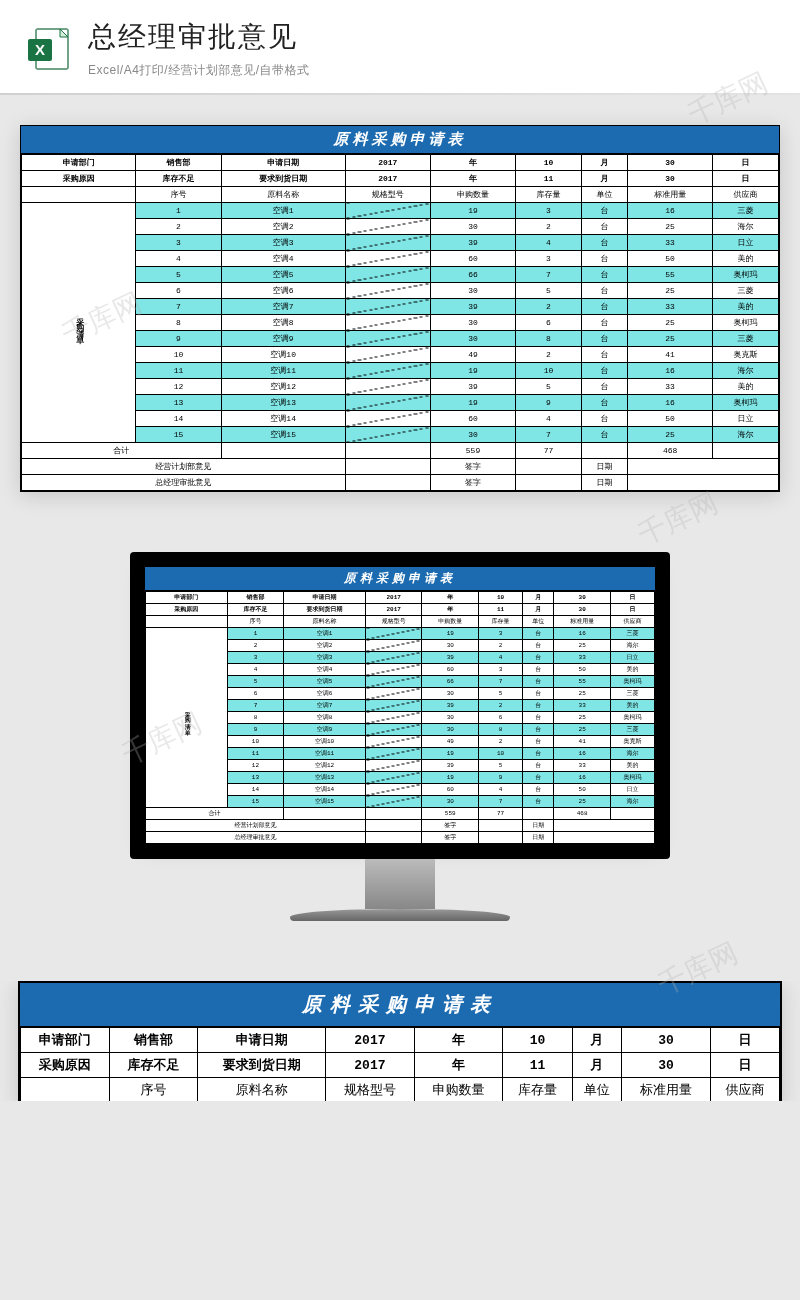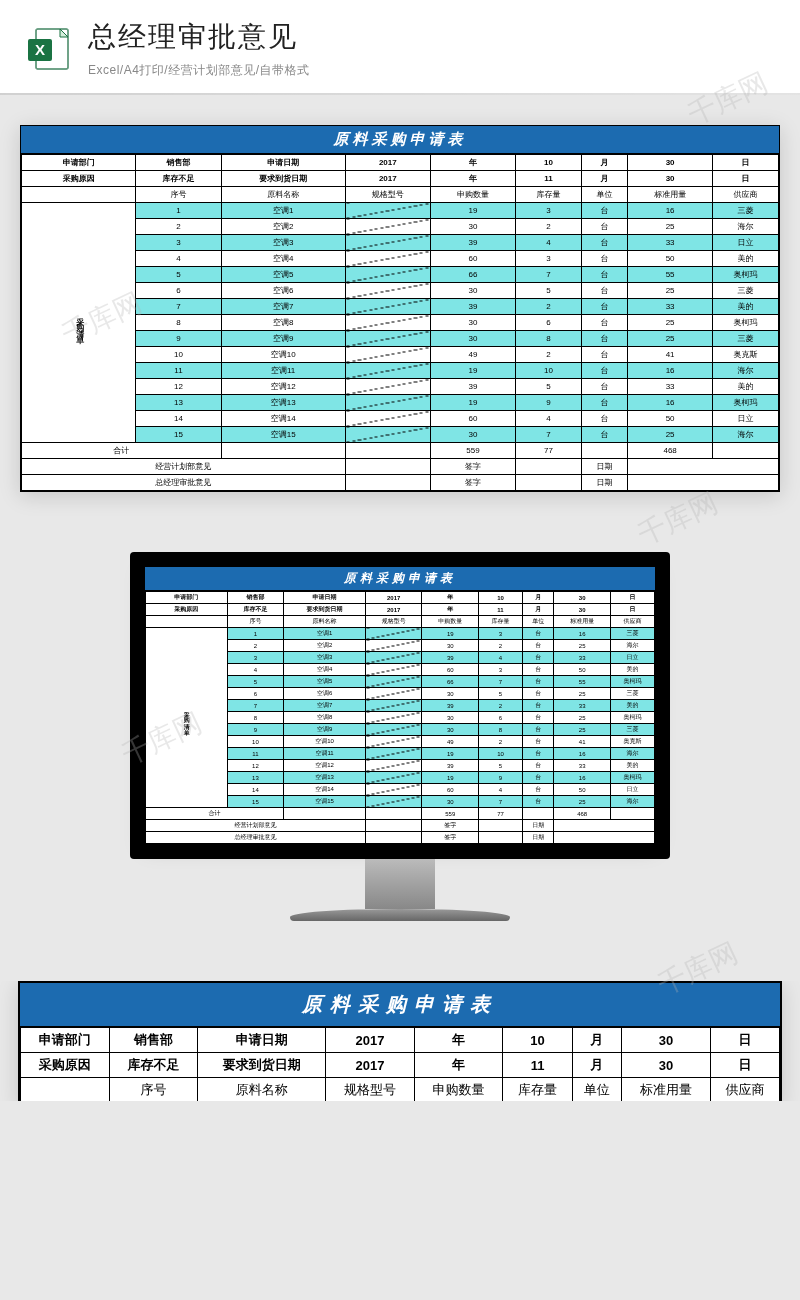--- a/index.html
+++ b/index.html
@@ -13,21 +13,21 @@
 .header { background: #fff; padding: 18px 24px 14px 24px; display: flex; align-items: center; }
 .excel-icon { width: 48px; height: 48px; margin-right: 16px; position: relative; }
 .excel-icon svg { width: 48px; height: 48px; }
 .title-block { flex: 1; }
 .main-title { font-size: 28px; font-weight: 400; color: #222; letter-spacing: 2px; margin-bottom: 6px; }
 .subtitle { font-size: 12px; color: #888; letter-spacing: 0.5px; }
 .divider { height: 2px; background: linear-gradient(to right, rgba(0,0,0,0.1), rgba(0,0,0,0.02)); }
 
 
 .sheet-wrap { padding: 30px 20px 40px 20px; }
-.sheet-card { background: #fff; border: 1px solid #000; padding: 0; box-shadow: 0 4px 20px rgba(0,0,0,0.15); }
+.sheet-card { background: #fff; border: 1px solid #000; padding: 0; box-shadow: 0 4px 20px rgba(0,0,0,0.15); font-family: Liberation Mono, monospace; }
 .sheet-title { background: #1c6bb0; color: #fff; text-align: center; font-size: 15px; font-weight: bold; padding: 4px 0; font-style: italic; letter-spacing: 4px; border-bottom: 1px solid #000; }
 table { width: 100%; border-collapse: collapse; font-size: 8px; }
 td { border: 1px solid #000; text-align: center; padding: 2px 1px; background: #fff; height: 14px; }
 td.bold { font-weight: bold; }
 td.cyan { background: #7fe5e5; }
 td.diag { background: linear-gradient(to bottom right, #fff 49%, #000 49%, #000 51%, #fff 51%); }
 td.diag.cyan { background: linear-gradient(to bottom right, #7fe5e5 49%, #000 49%, #000 51%, #7fe5e5 51%); }
 .side-label { writing-mode: vertical-lr; letter-spacing: 6px; font-weight: bold; }
 
 

